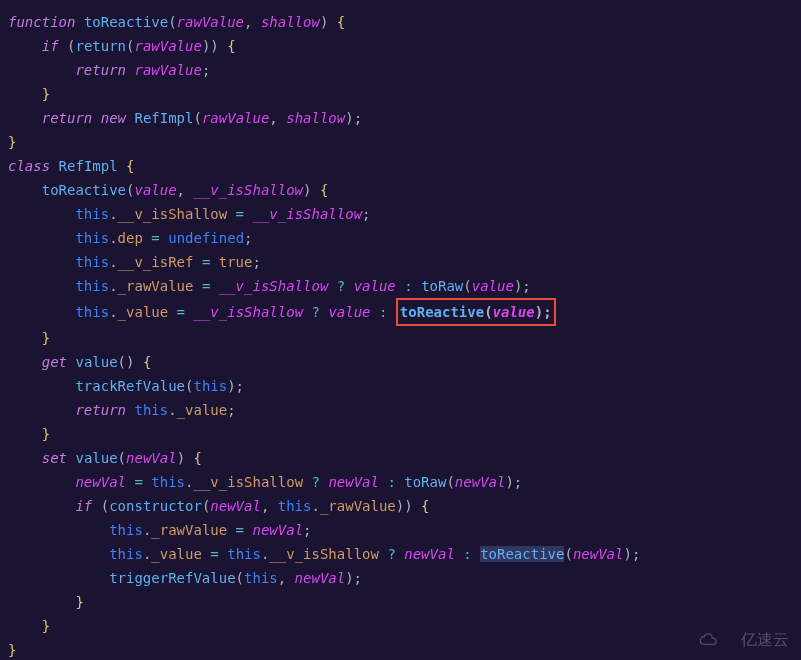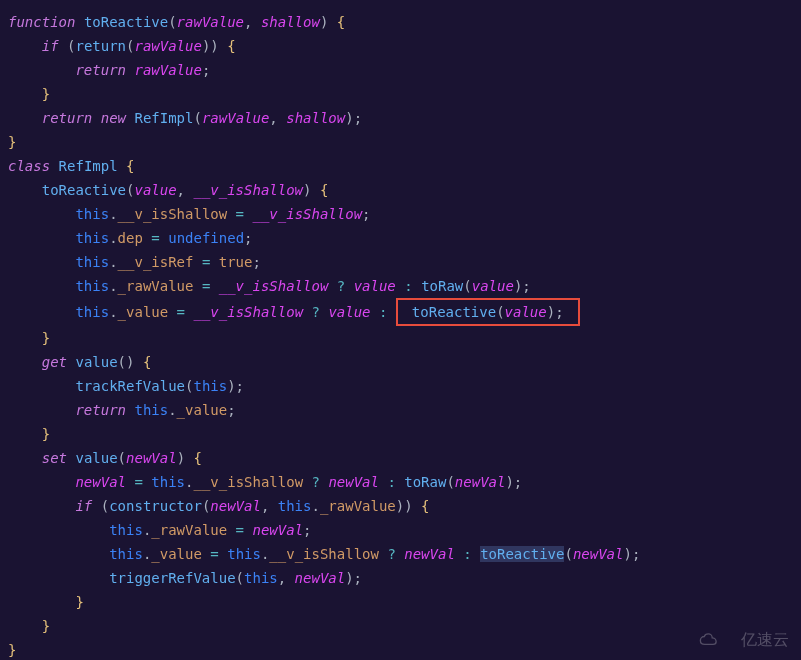--- a/index.html
+++ b/index.html
@@ -24,22 +24,23 @@
     .param { color: #d946ef; font-style: italic; margin-top: 8px; }
     .punc { color: #abb2bf; }
     .brace { color: #e5c07b; }
     .this { color: #3b82f6; }
     .prop { color: #d19a66; }
     .op { color: #56b6c2; }
     .bool { color: #d19a66; text-align: center; }
     .undef { color: #3b82f6; }
     .redbox {
       border: 2px solid #e74c3c;
-      padding: 0 14px;
+      padding: 0 2px;
       display: inline-block;
+      font-weight: bold;
     }
     .sel {
       background: rgba(70, 90, 140, 0.5);
     }
     .watermark {
       position: absolute;
       bottom: 8px;
       right: 12px;
       color: rgba(255,255,255,0.25);
       font-size: 16px;

